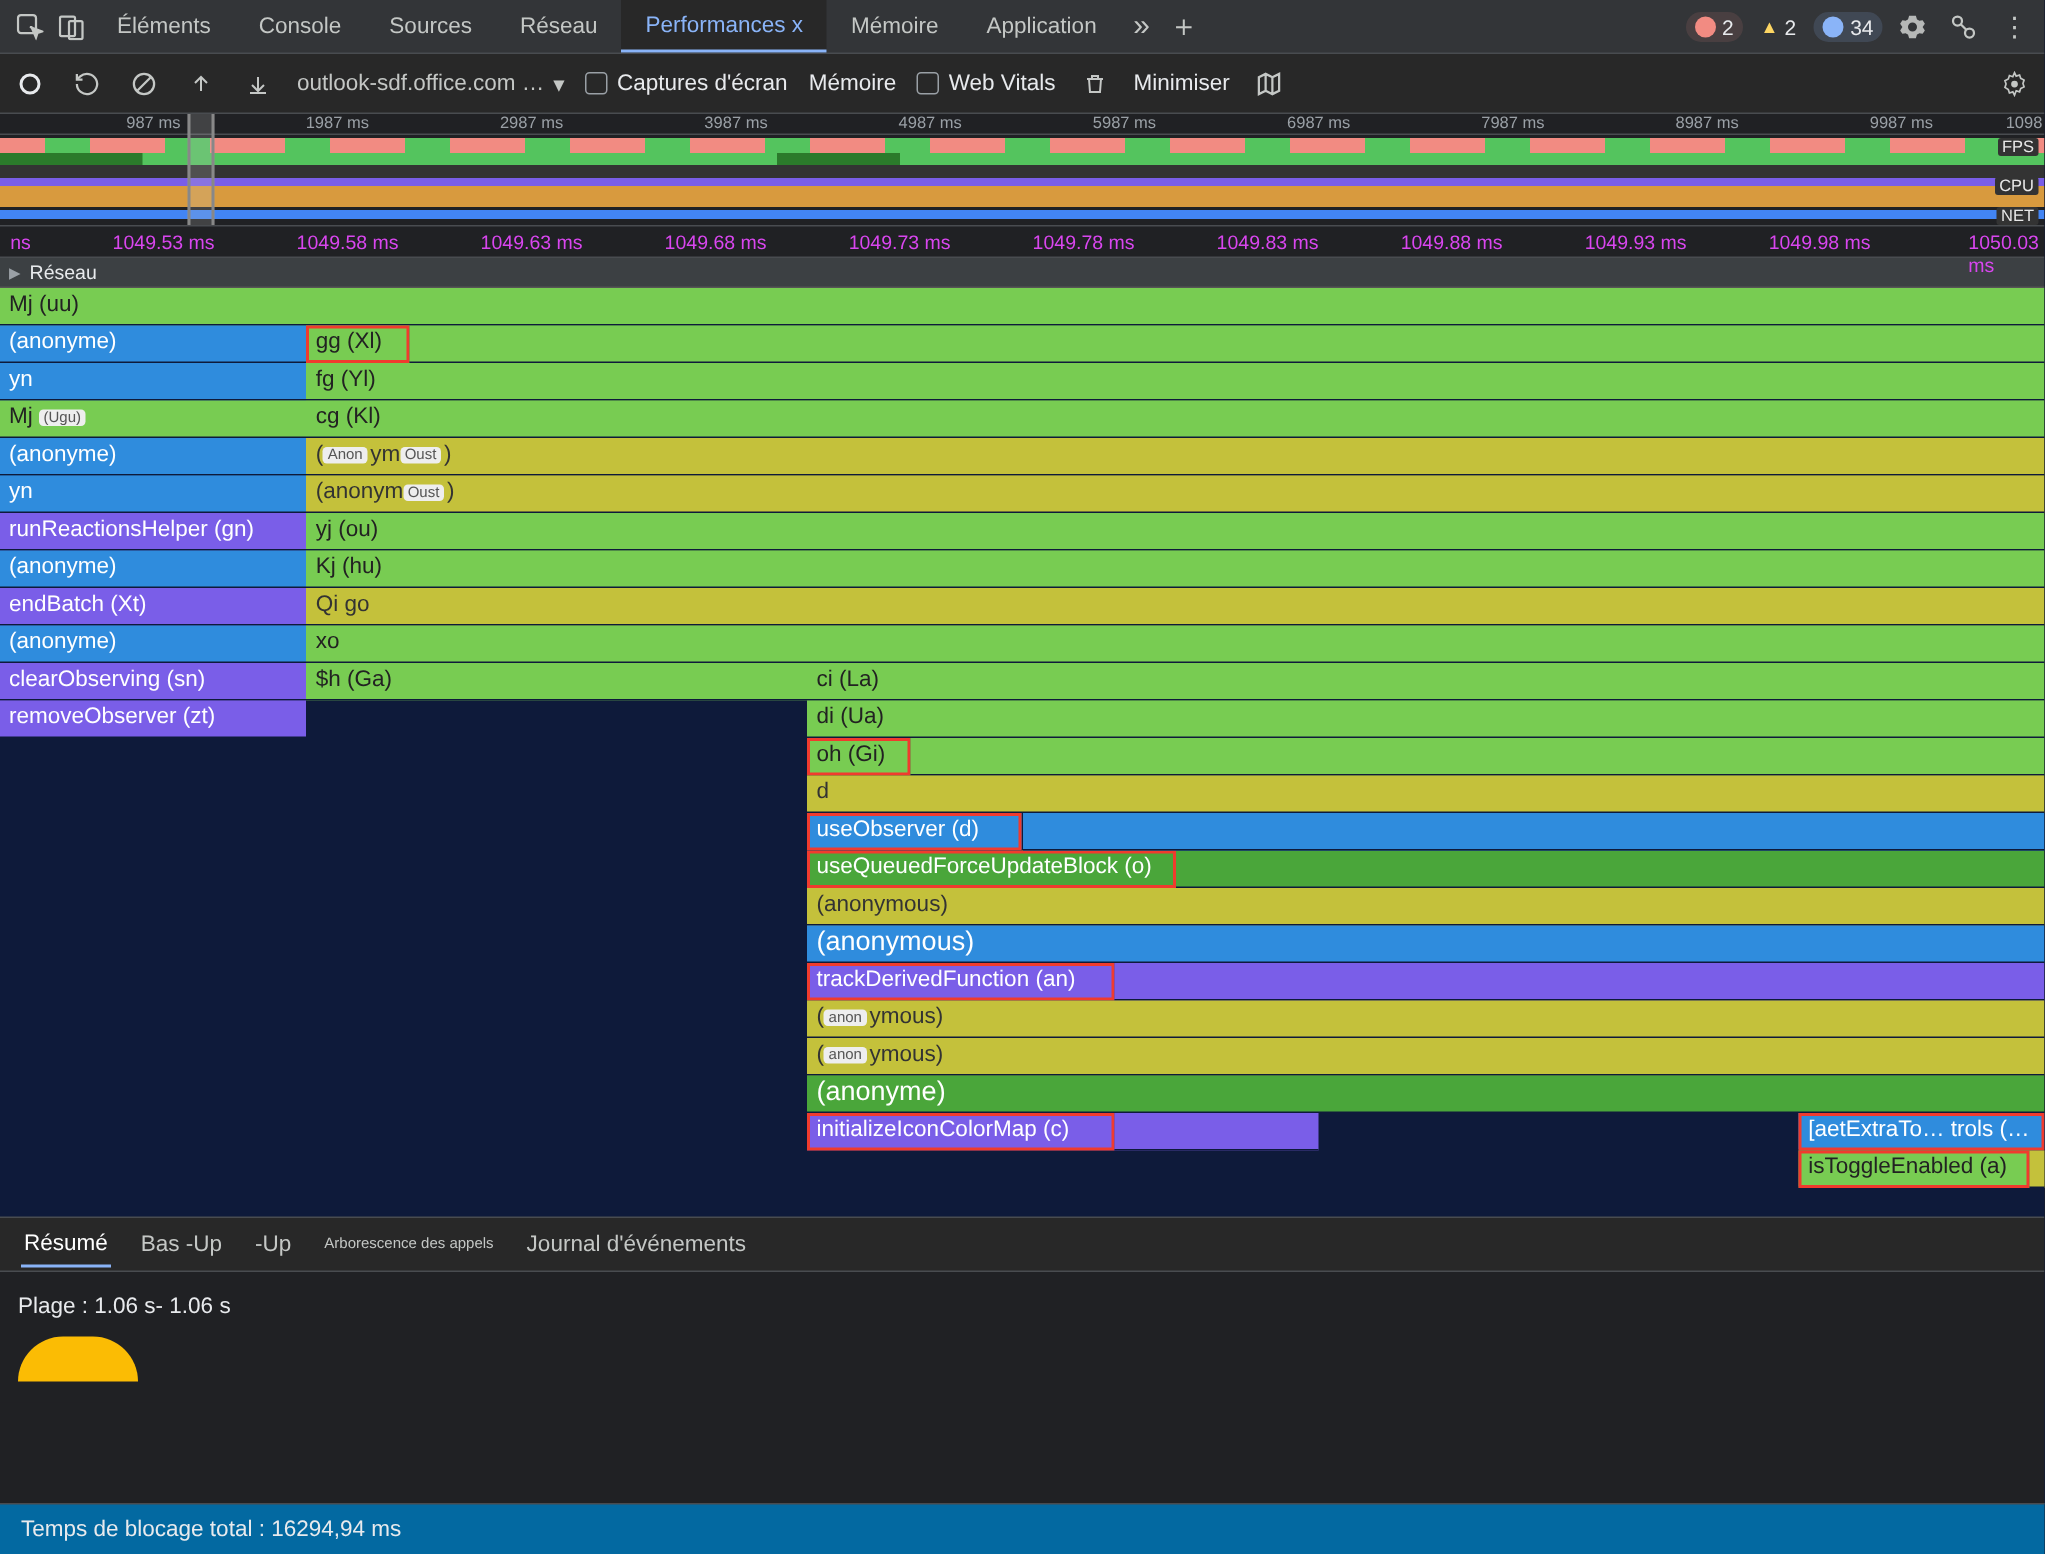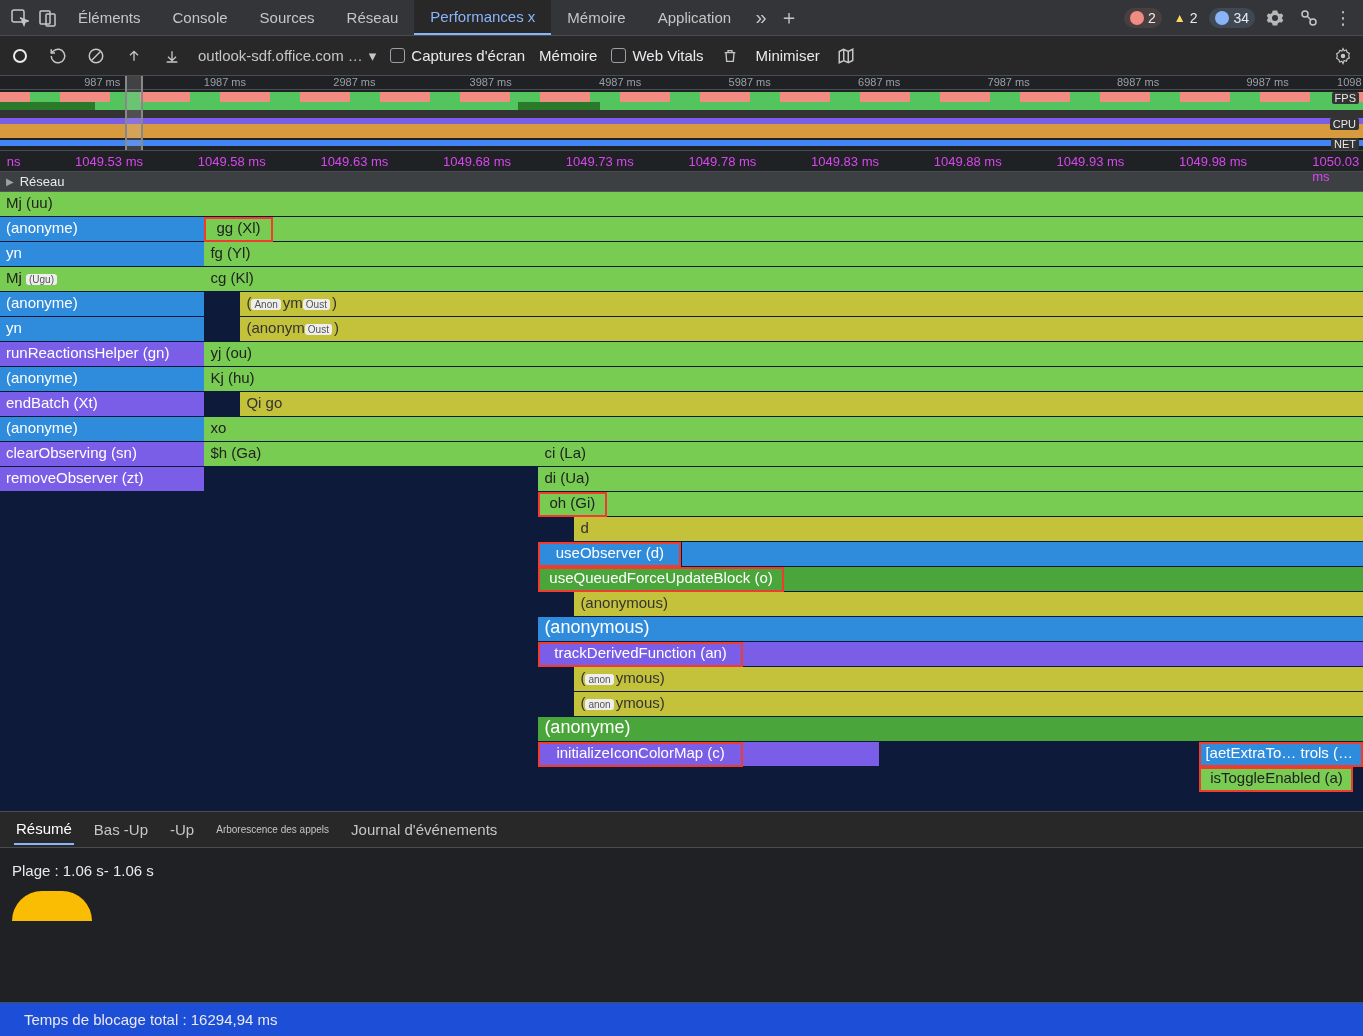--- a/index.html
+++ b/index.html
@@ -94,35 +94,35 @@
     border-bottom:1px solid #494c50;
   }
   .row { position:absolute; height:35px; left:0; right:0;}
   .bar {
     position:absolute; height:25px; overflow:hidden; white-space:nowrap;
     font-size:15px; padding:2px 6px; border-bottom:1px solid #0e1a3a;
     text-overflow:ellipsis;
   }
   .c-blue { background:#2f8cdd; color:#fff;}
   .c-green { background:#78cc52; color:#222;}
-  .c-olive { background:#c4c13b; color:#333;margin-left:36px;}
+  .c-olive { background:#c4c13b; color:#333;}
   .c-purple { background:#7a5ee8; color:#fff;}
   .c-dkgreen { background:#4aa63a; color:#fff;}
-  .outline-red { outline:2px solid #f03b2e; outline-offset:-2px;text-align:center;}
+  .outline-red { outline:2px solid #f03b2e; outline-offset:-2px;}
   .chip { display:inline-block; background:#eee; color:#555; font-size:10px; padding:0 3px; border-radius:3px; vertical-align:middle; margin-right:2px;}
   
   .bottombar {
     background:#282828; height:36px; display:flex; align-items:center;
     border-bottom:1px solid #494c50; gap:18px; padding:0 14px;
   }
   .btab { font-size:15px; color:#c4c7c5; cursor:pointer; padding:6px 2px;}
   .btab.active { color:#fff; border-bottom:2px solid #8ab4f8;}
   .btab.small { font-size:10px;}
   .bottom-content { padding:14px 12px; font-size:15px; color:#e8eaed; background:#202124;}
-  .footer { position:absolute; bottom:0; left:0; right:0; background:#1d4ed8; padding:8px 24px; font-size:15px; border-top:1px solid #494c50;}
+  .footer { position:absolute; bottom:0; left:0; right:0; background:#0369a1; padding:8px 14px; font-size:15px; border-top:1px solid #494c50;}
   svg { display:block;}
 </style>
 </head>
 <body>
 
 <div class="topbar">
   <div class="icon-btn">
     <svg width="18" height="18" viewBox="0 0 18 18" fill="none" stroke="#c4c7c5" stroke-width="1.5">
         <rect x="1" y="1" width="12" height="12" rx="2"></rect>
         <path d="M9 9l8 3-3 1-1 3-3-7z" fill="#c4c7c5"></path>

